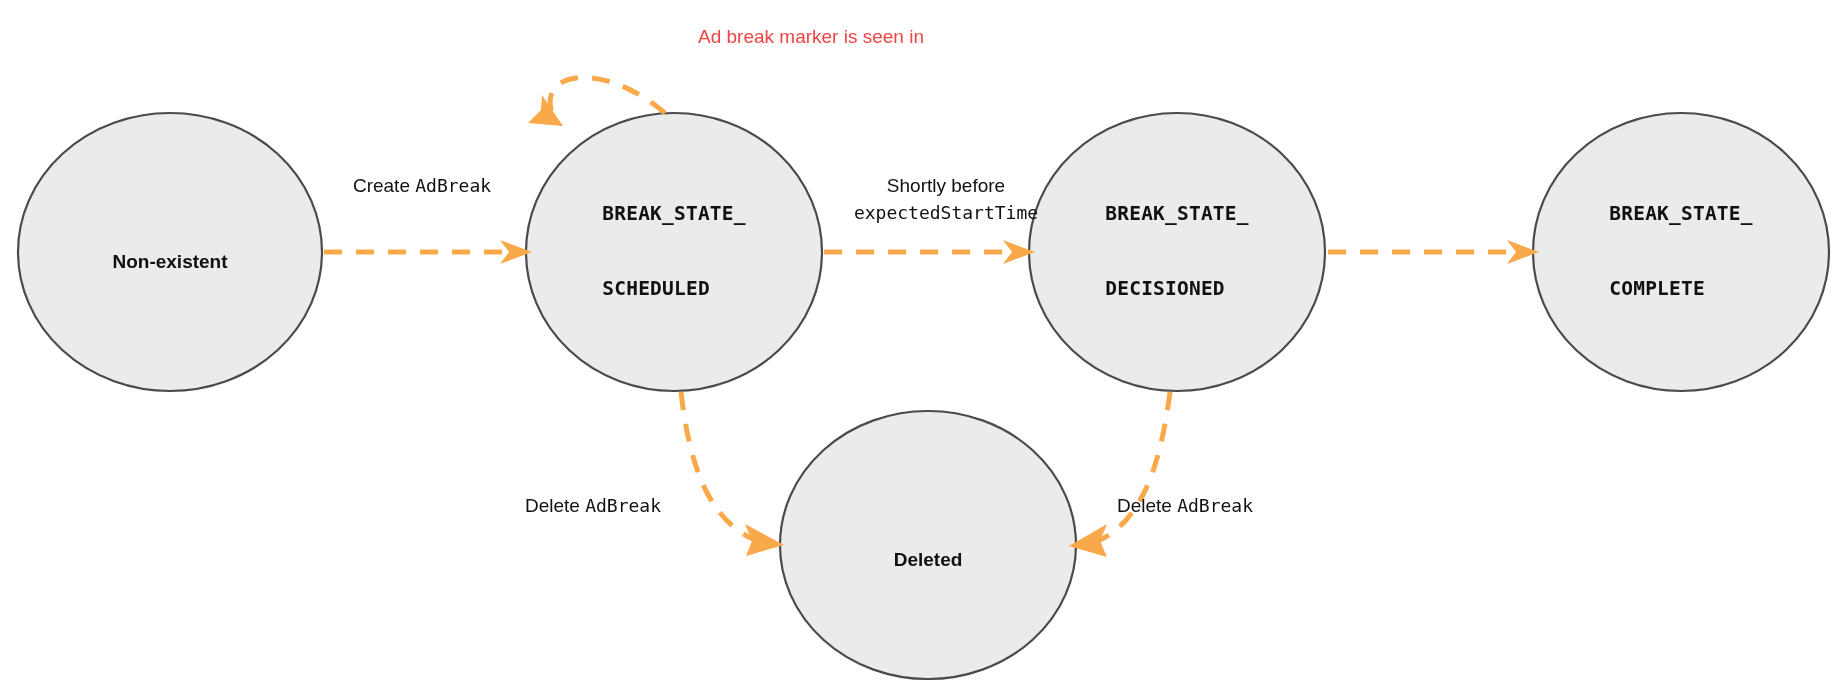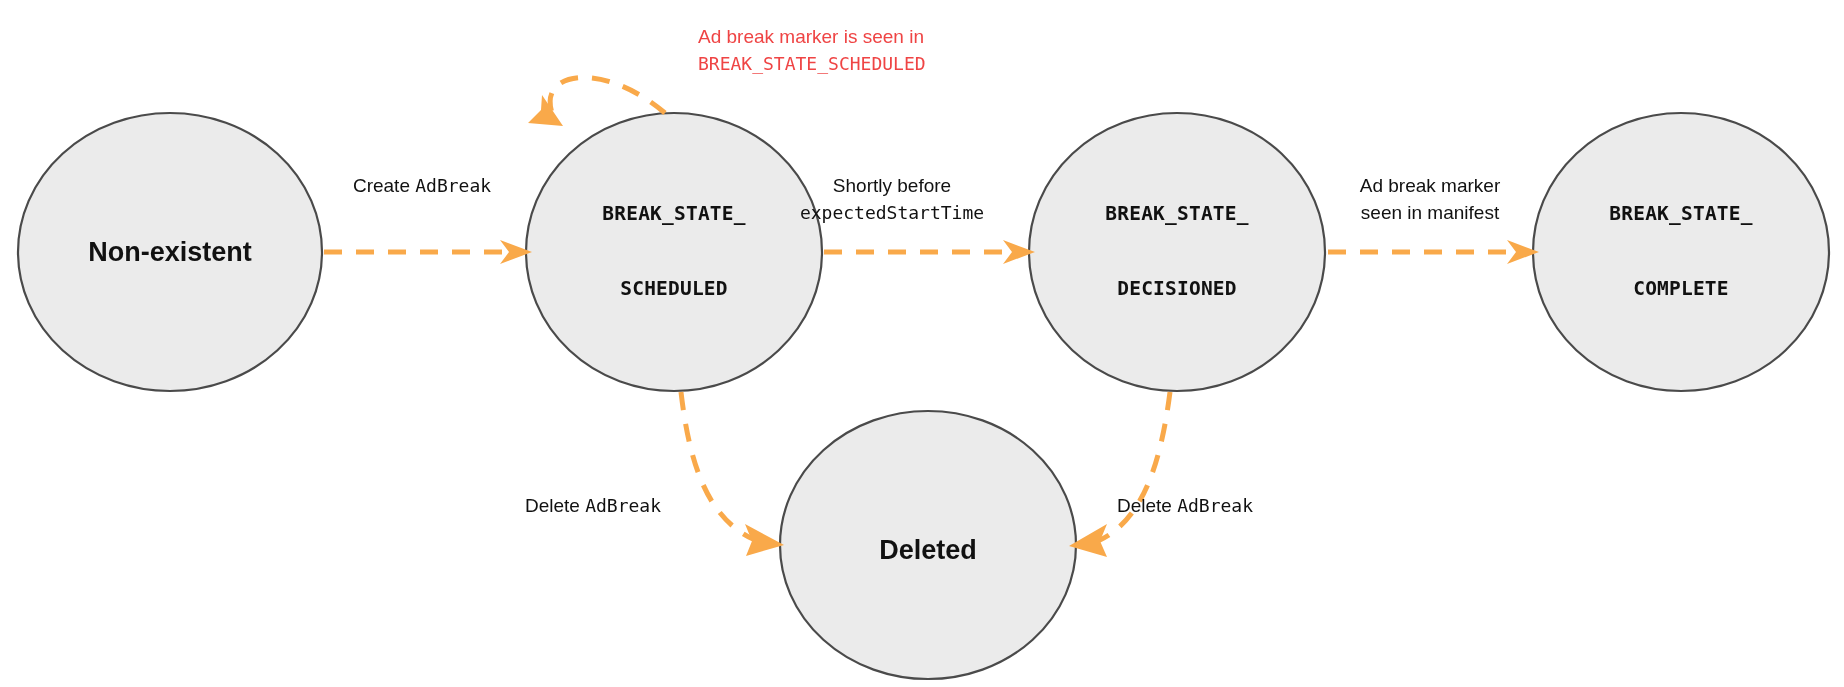--- a/index.html
+++ b/index.html
@@ -35,37 +35,37 @@
     stroke-width: 5;
     stroke-dasharray: 18 14;
     stroke-linecap: butt;
   }
   .edge-head {
     fill: #f9a94a;
     stroke: none;
   }
   .node-label {
     position: absolute;
-    text-align: center;
     color: #111111;
     line-height: 1.28;
     pointer-events: none;
     transform: translate(-50%, -50%);
     white-space: pre;
   }
   .node-label.mono {
     font-family: "DejaVu Sans Mono", monospace;
     font-weight: bold;
     font-size: 19.5px;
     letter-spacing: 0.2px;
   }
   .node-label.sans {
     font-family: "Liberation Sans", sans-serif;
     font-weight: bold;
-    font-size: 27px;
+    font-size: 19px;
+    margin-top: 10px;
   }
   .edge-label {
     position: absolute;
     color: #111111;
     font-family: "Liberation Sans", sans-serif;
     font-size: 19px;
     line-height: 1.42;
     white-space: nowrap;
   }
   .edge-label .mono {
@@ -152,32 +152,27 @@
   </div>
 
   <div class="node-label sans" style="left:928px; top:550px;">Deleted</div>
 
   <div class="edge-label center" style="left:422px; top:173px;">
     <span>Create </span><span class="mono">AdBreak</span>
   </div>
 
   <div class="annot-block" style="left:698px; top:23px;">
     <div>Ad break marker is seen in</div>
-    <div class="mono">BREAK_STATE_SCHEDULED</div>
   </div>
 
-  <div class="edge-label center" style="left:892px; top:173px;">
+  <div class="edge-label center" style="left:946px; top:173px;">
     <div>Shortly before</div>
     <div class="mono">expectedStartTime</div>
   </div>
 
-  <div class="edge-label center" style="left:1430px; top:173px;">
-    <div>Ad break marker</div>
-    <div>seen in manifest</div>
-  </div>
 
   <div class="edge-label center" style="left:593px; top:493px;">
     <span>Delete </span><span class="mono">AdBreak</span>
   </div>
 
   <div class="edge-label center" style="left:1185px; top:493px;">
     <span>Delete </span><span class="mono">AdBreak</span>
   </div>
 
 </div>

